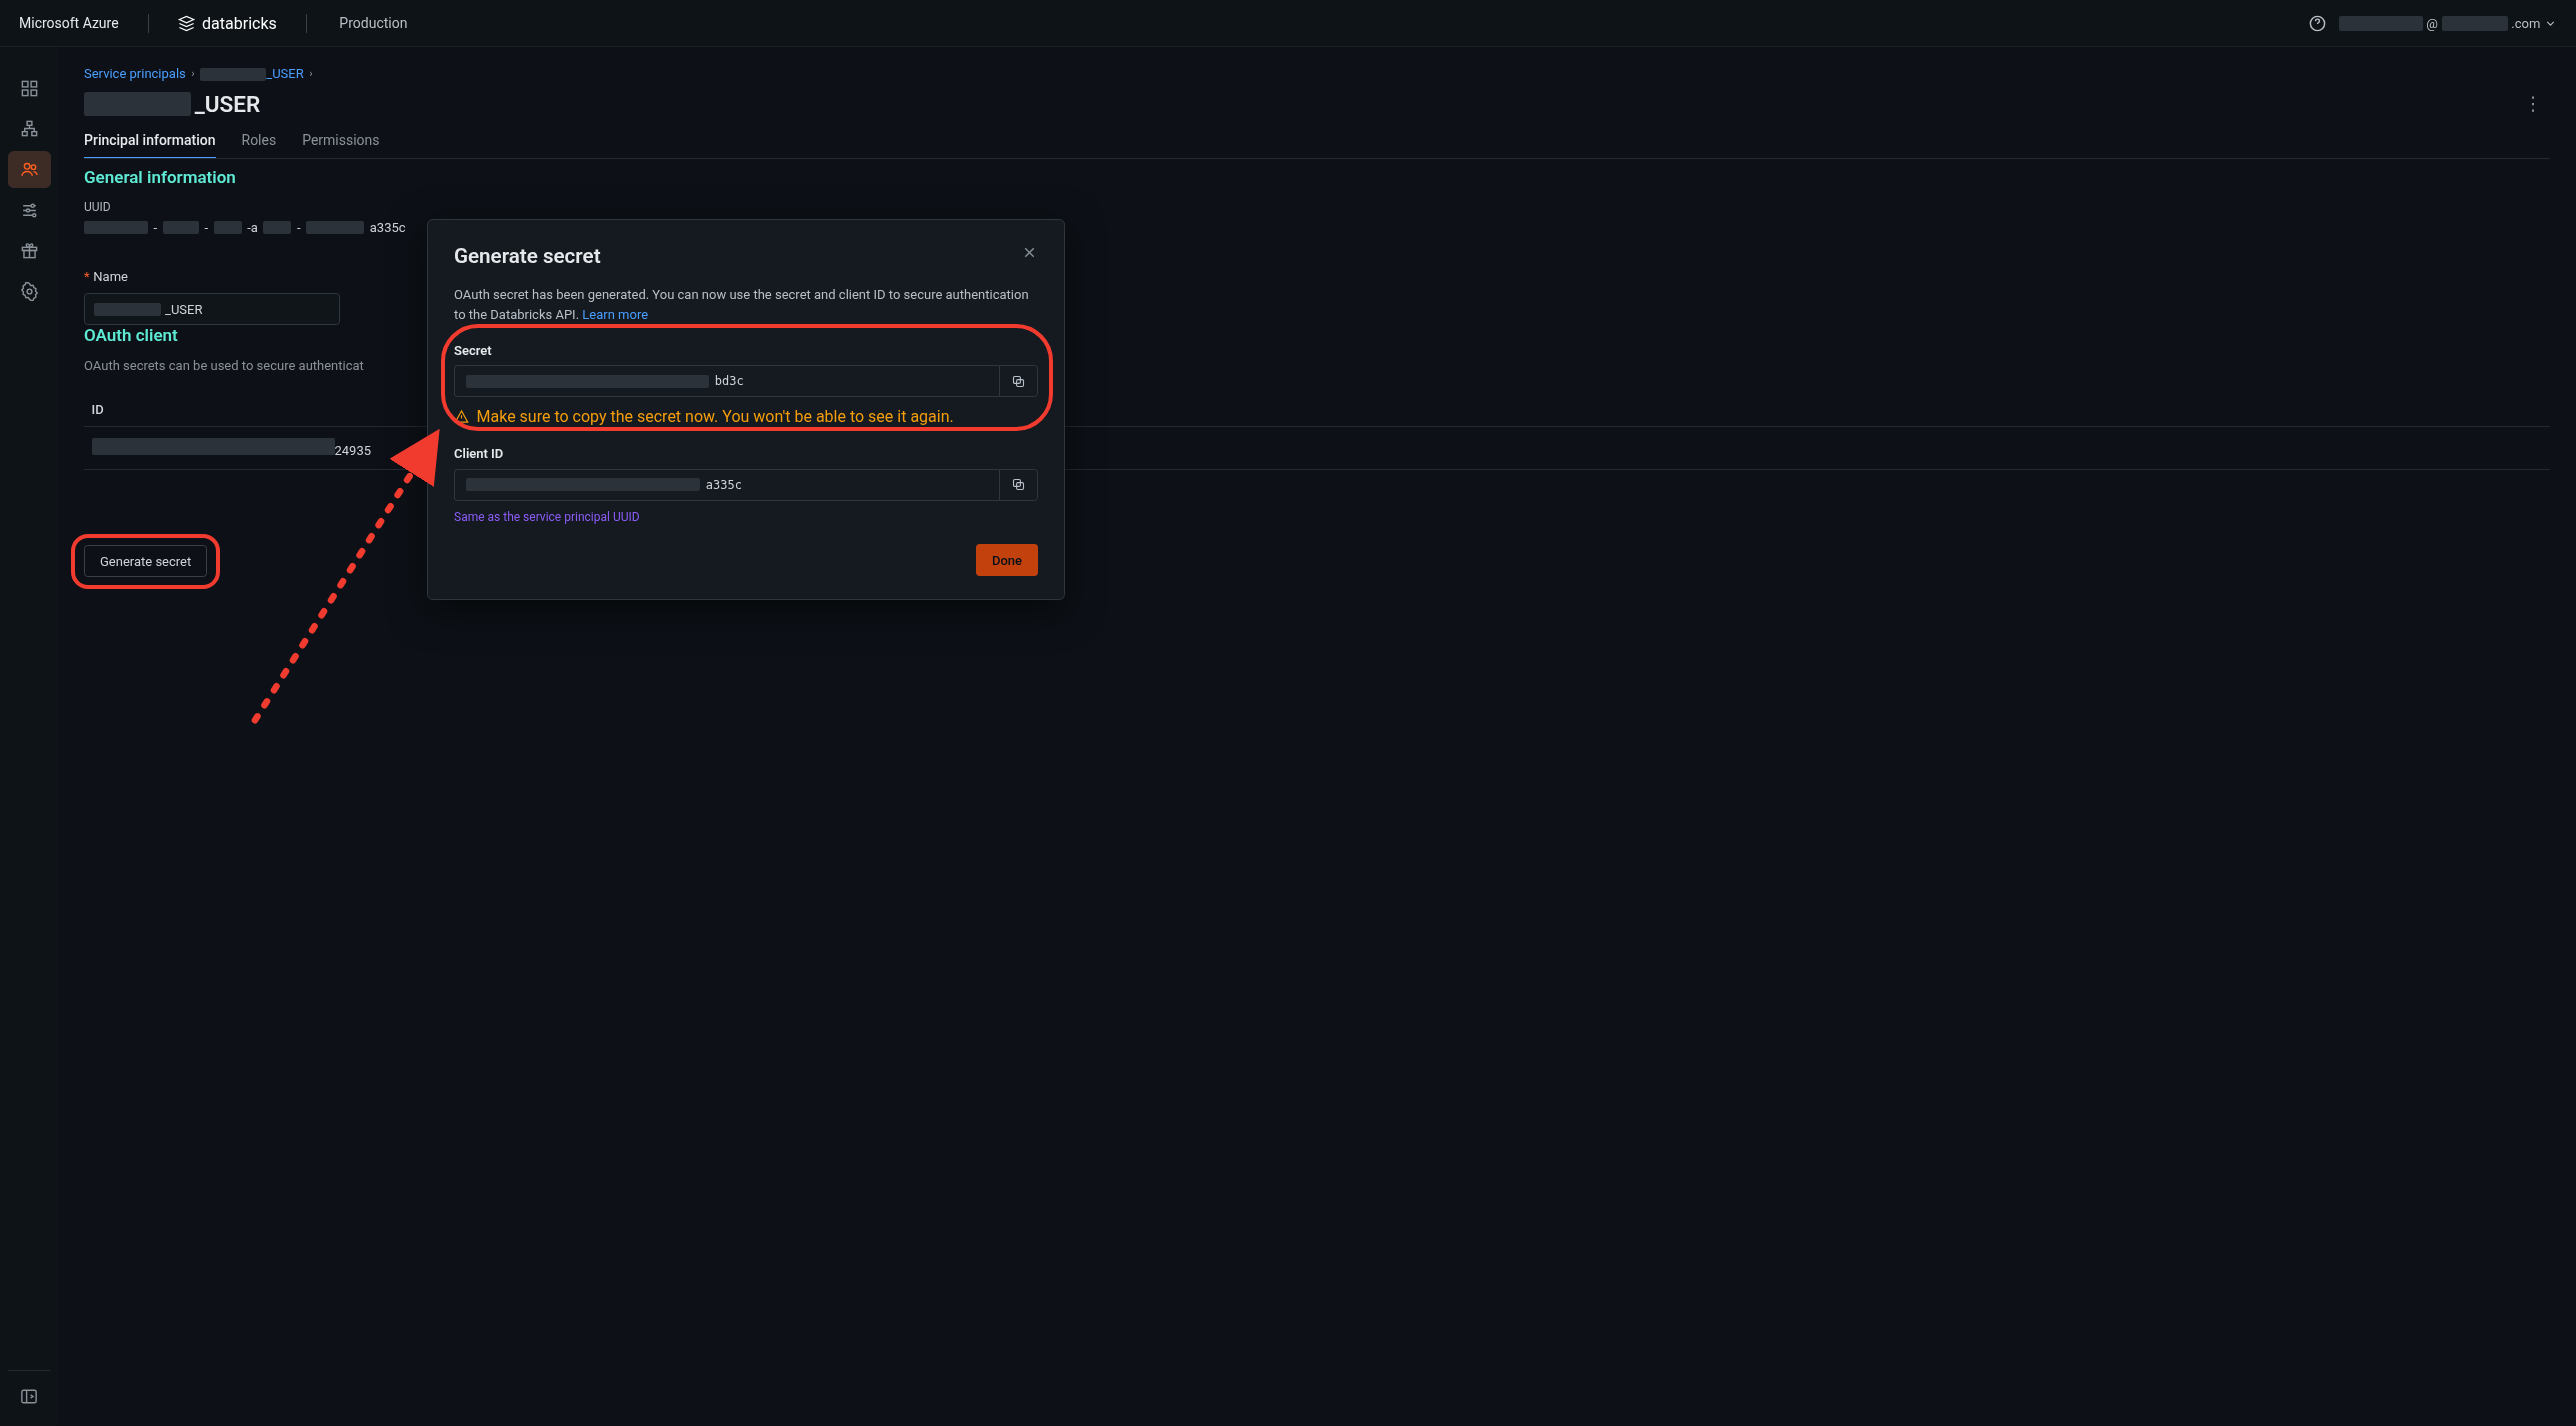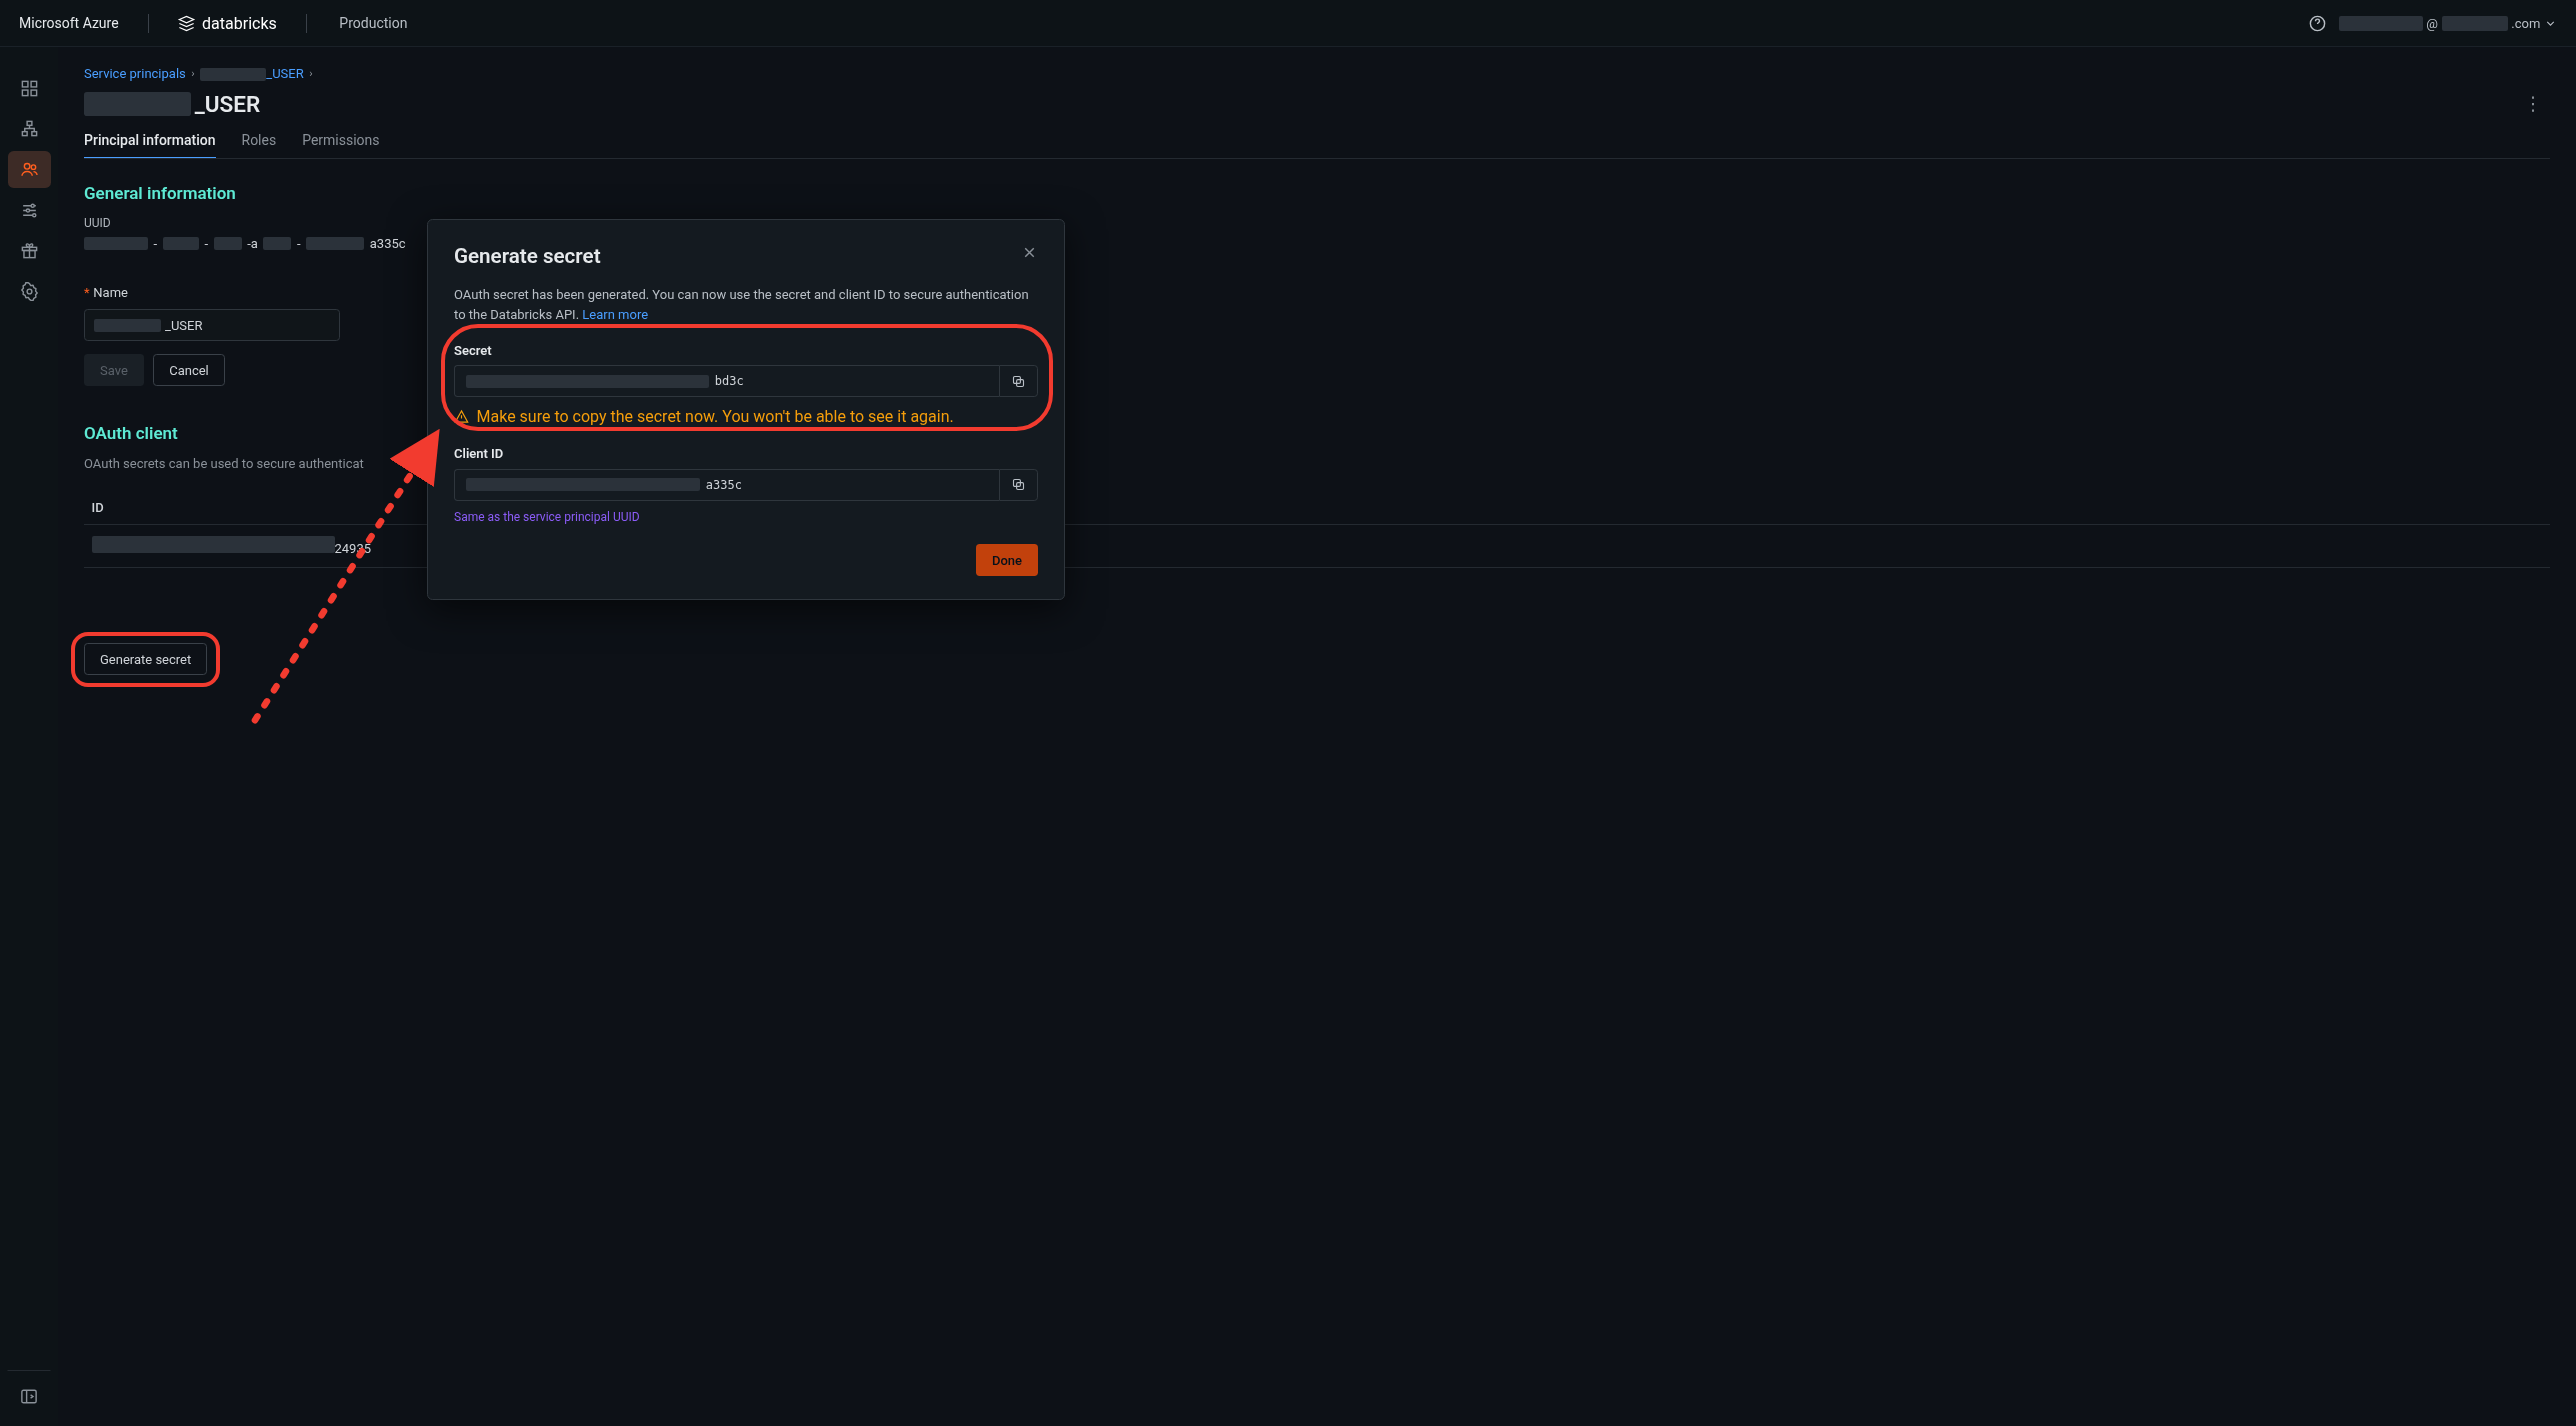--- a/index.html
+++ b/index.html
@@ -33,21 +33,21 @@
   .breadcrumbs { font-size: 13px; color: #4a9eff; display: flex; align-items: center; gap: 5.6px; margin-bottom: 9.4px; }
   .breadcrumbs a { color: #4a9eff; text-decoration: none; }
   .breadcrumbs .chev { color: #8a9199; font-size: 11.2px; }
   .breadcrumbs .redact { display:inline-block; width:66px; height:13px; background:#2b323a; border-radius:1.9px; vertical-align:middle; }
 
   .page-title-row { display:flex; align-items:center; justify-content:space-between; margin-bottom:7.5px; }
   .page-title { font-size: 22.5px; font-weight: 600; color: #e6e9ec; display:flex; align-items:center; gap:3.7px;}
   .page-title .redact { display:inline-block; width:107px; height:24px; background:#2b323a; border-radius:2.8px; }
   .kebab { color:#8a9199; font-size:19px; line-height:1; padding:3.7px 7.5px; }
 
-  .tabs { display: flex; gap: 26px; border-bottom: 0.9px solid #242a31; margin-bottom: 24px; }
+  .tabs { display: flex; gap: 26px; border-bottom: 0.9px solid #242a31; margin-bottom: 8px; }
   .tab { padding: 7.5px 0 9.4px; color: #8a9199; font-size: 14px; border-bottom: 1.9px solid transparent; }
   .tab.active { color: #e6e9ec; border-bottom-color: #4a9eff; font-weight:500; }
 
   .section-h { font-size: 17px; font-weight: 600; color: #5eead4; margin-bottom: 13px; }
   .label-small { font-size: 12px; color: #b0b6bd; margin-bottom: 5.6px; }
   .uuid-row { display:flex; align-items:center; gap:5.6px; margin-bottom:34px; font-size:13px;}
   .redact-s { display:inline-block; height:13px; background:#2b323a; border-radius:1.9px; }
 
   .form-label { font-size: 13px; color: #d0d4d9; margin-bottom: 9.4px; display:block; }
   .form-label .req { color: #ff5f1f; margin-right:3.7px;}
@@ -221,24 +221,20 @@
       <span class="redact-s" style="width:58px"></span>
       <span>a335c</span>
     </div>
 
     <label class="form-label"><span class="req">*</span><span>Name</span></label>
     <div class="text-input">
       <span class="redact"></span>
         <span>_USER</span>
     </div>
 
-    <div class="btn-row">
-      <div class="btn btn-disabled">Save</div>
-      <div class="btn btn-secondary">Cancel</div>
-    </div>
 
     <h2 class="section-h">OAuth client</h2>
     <div class="helper-text">OAuth secrets can be used to secure authenticat</div>
 
     <table class="secrets">
       <thead>
           <tr>
             <th>ID</th>
           </tr>
         </thead>

